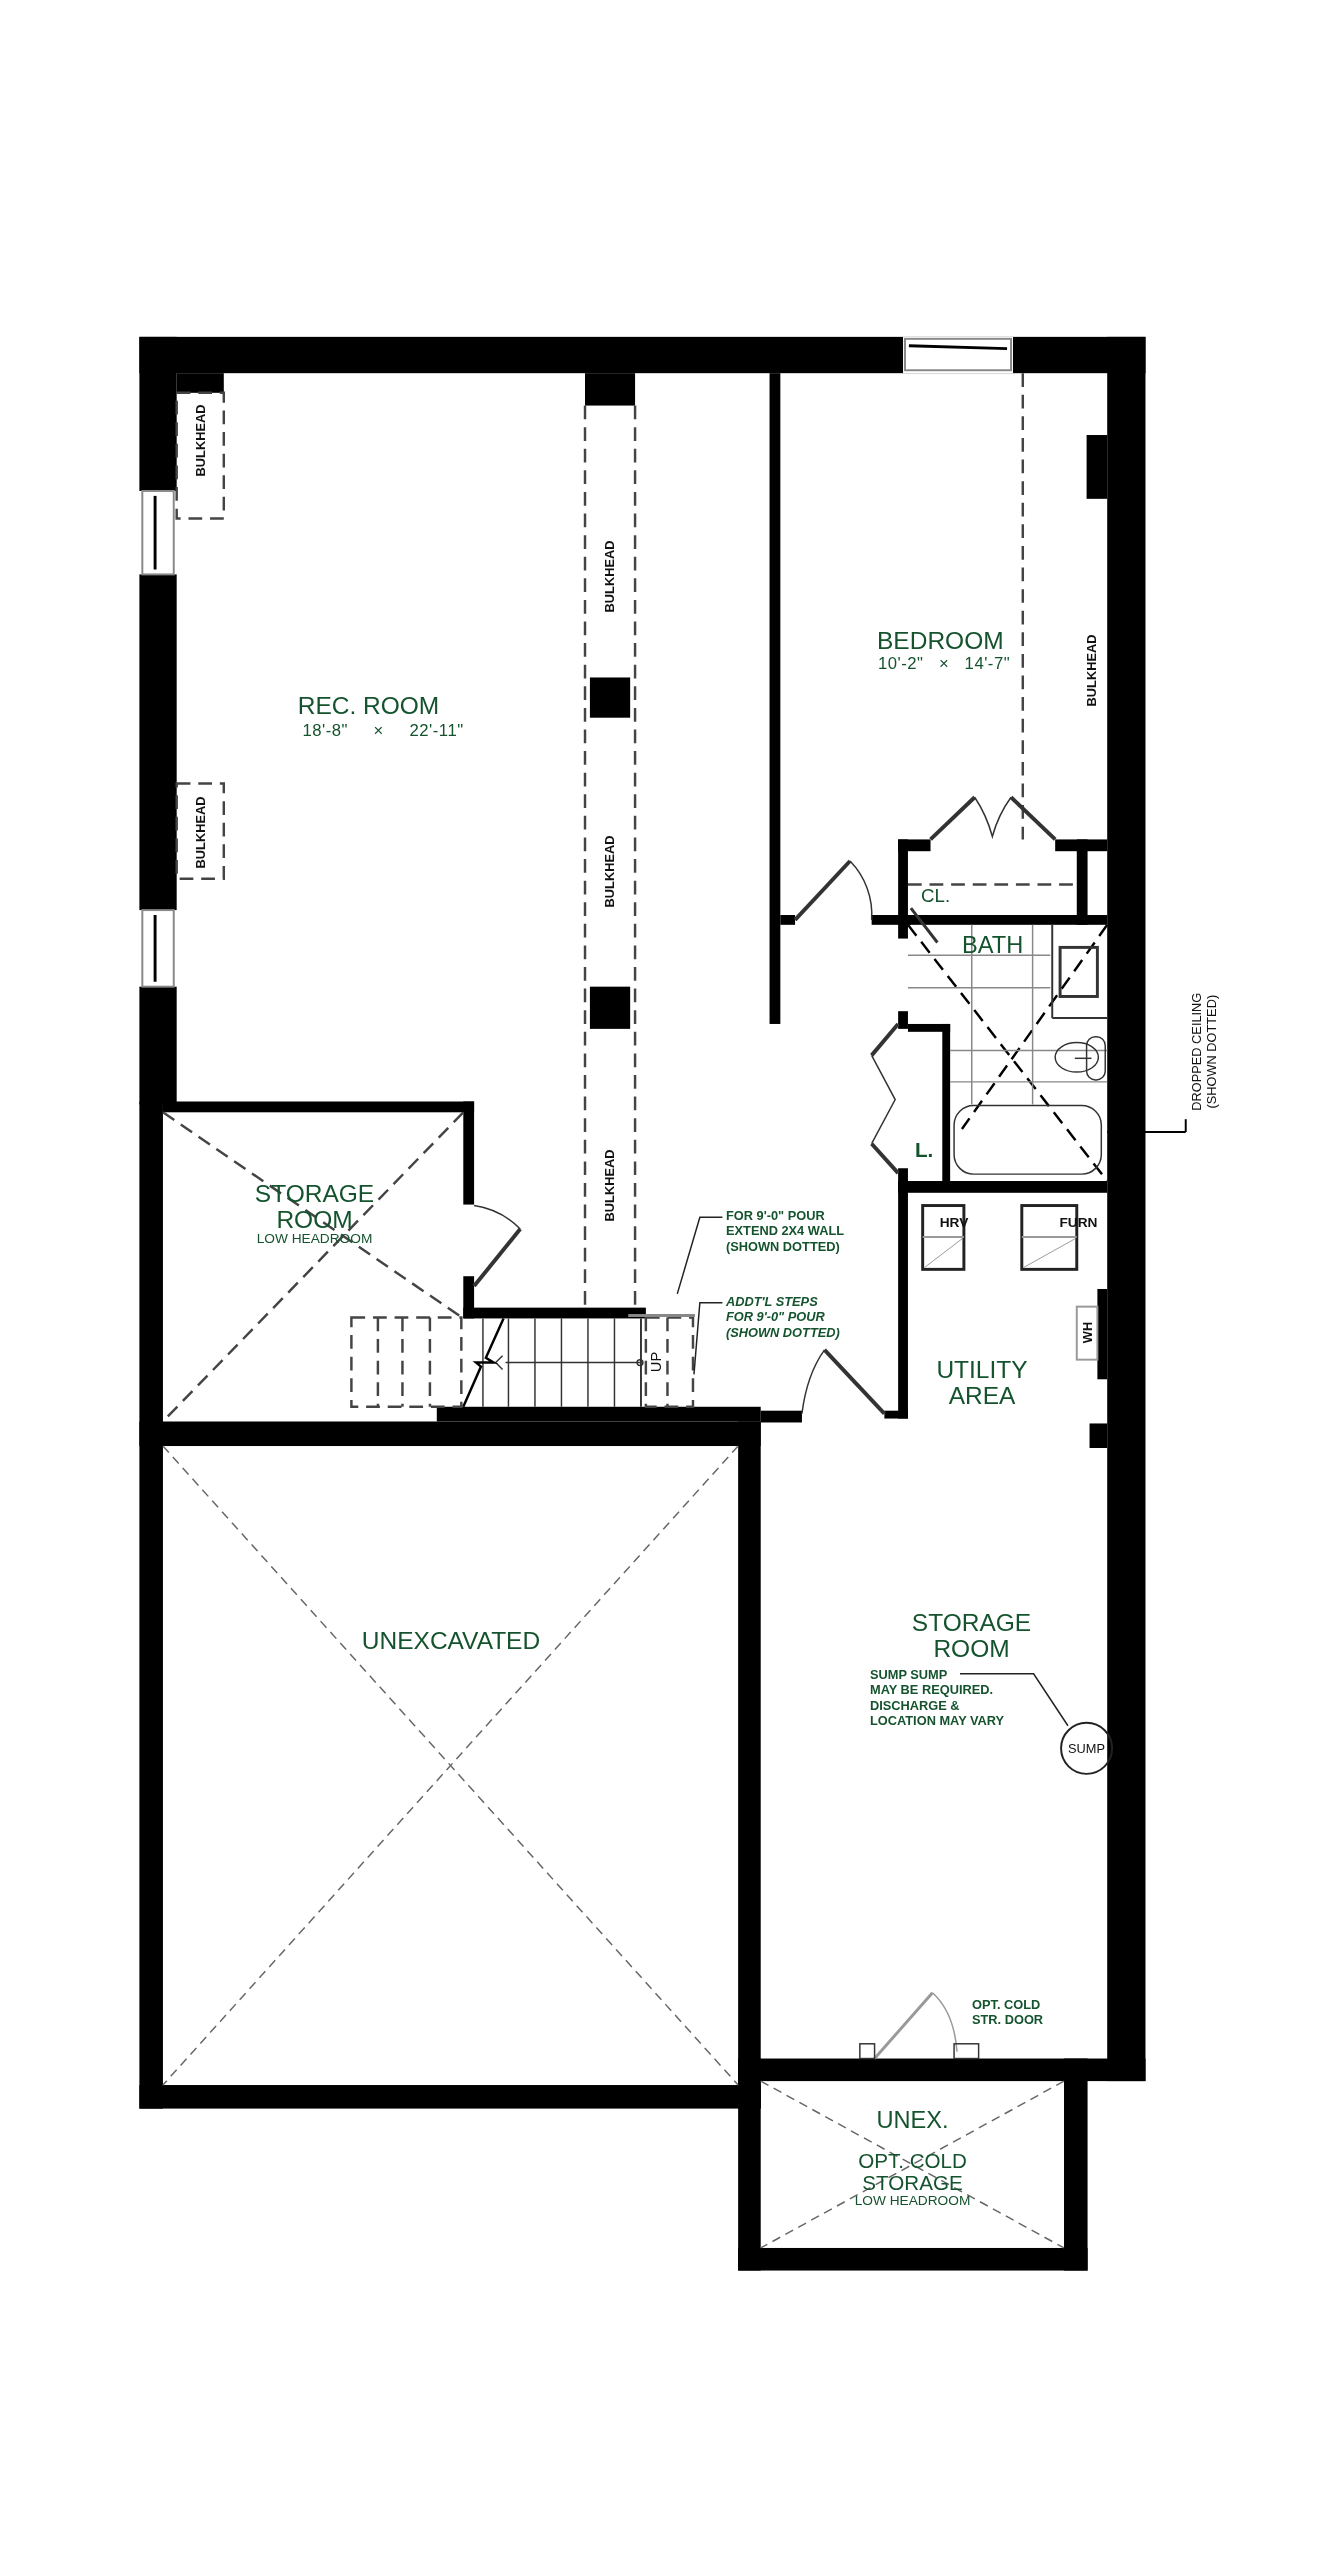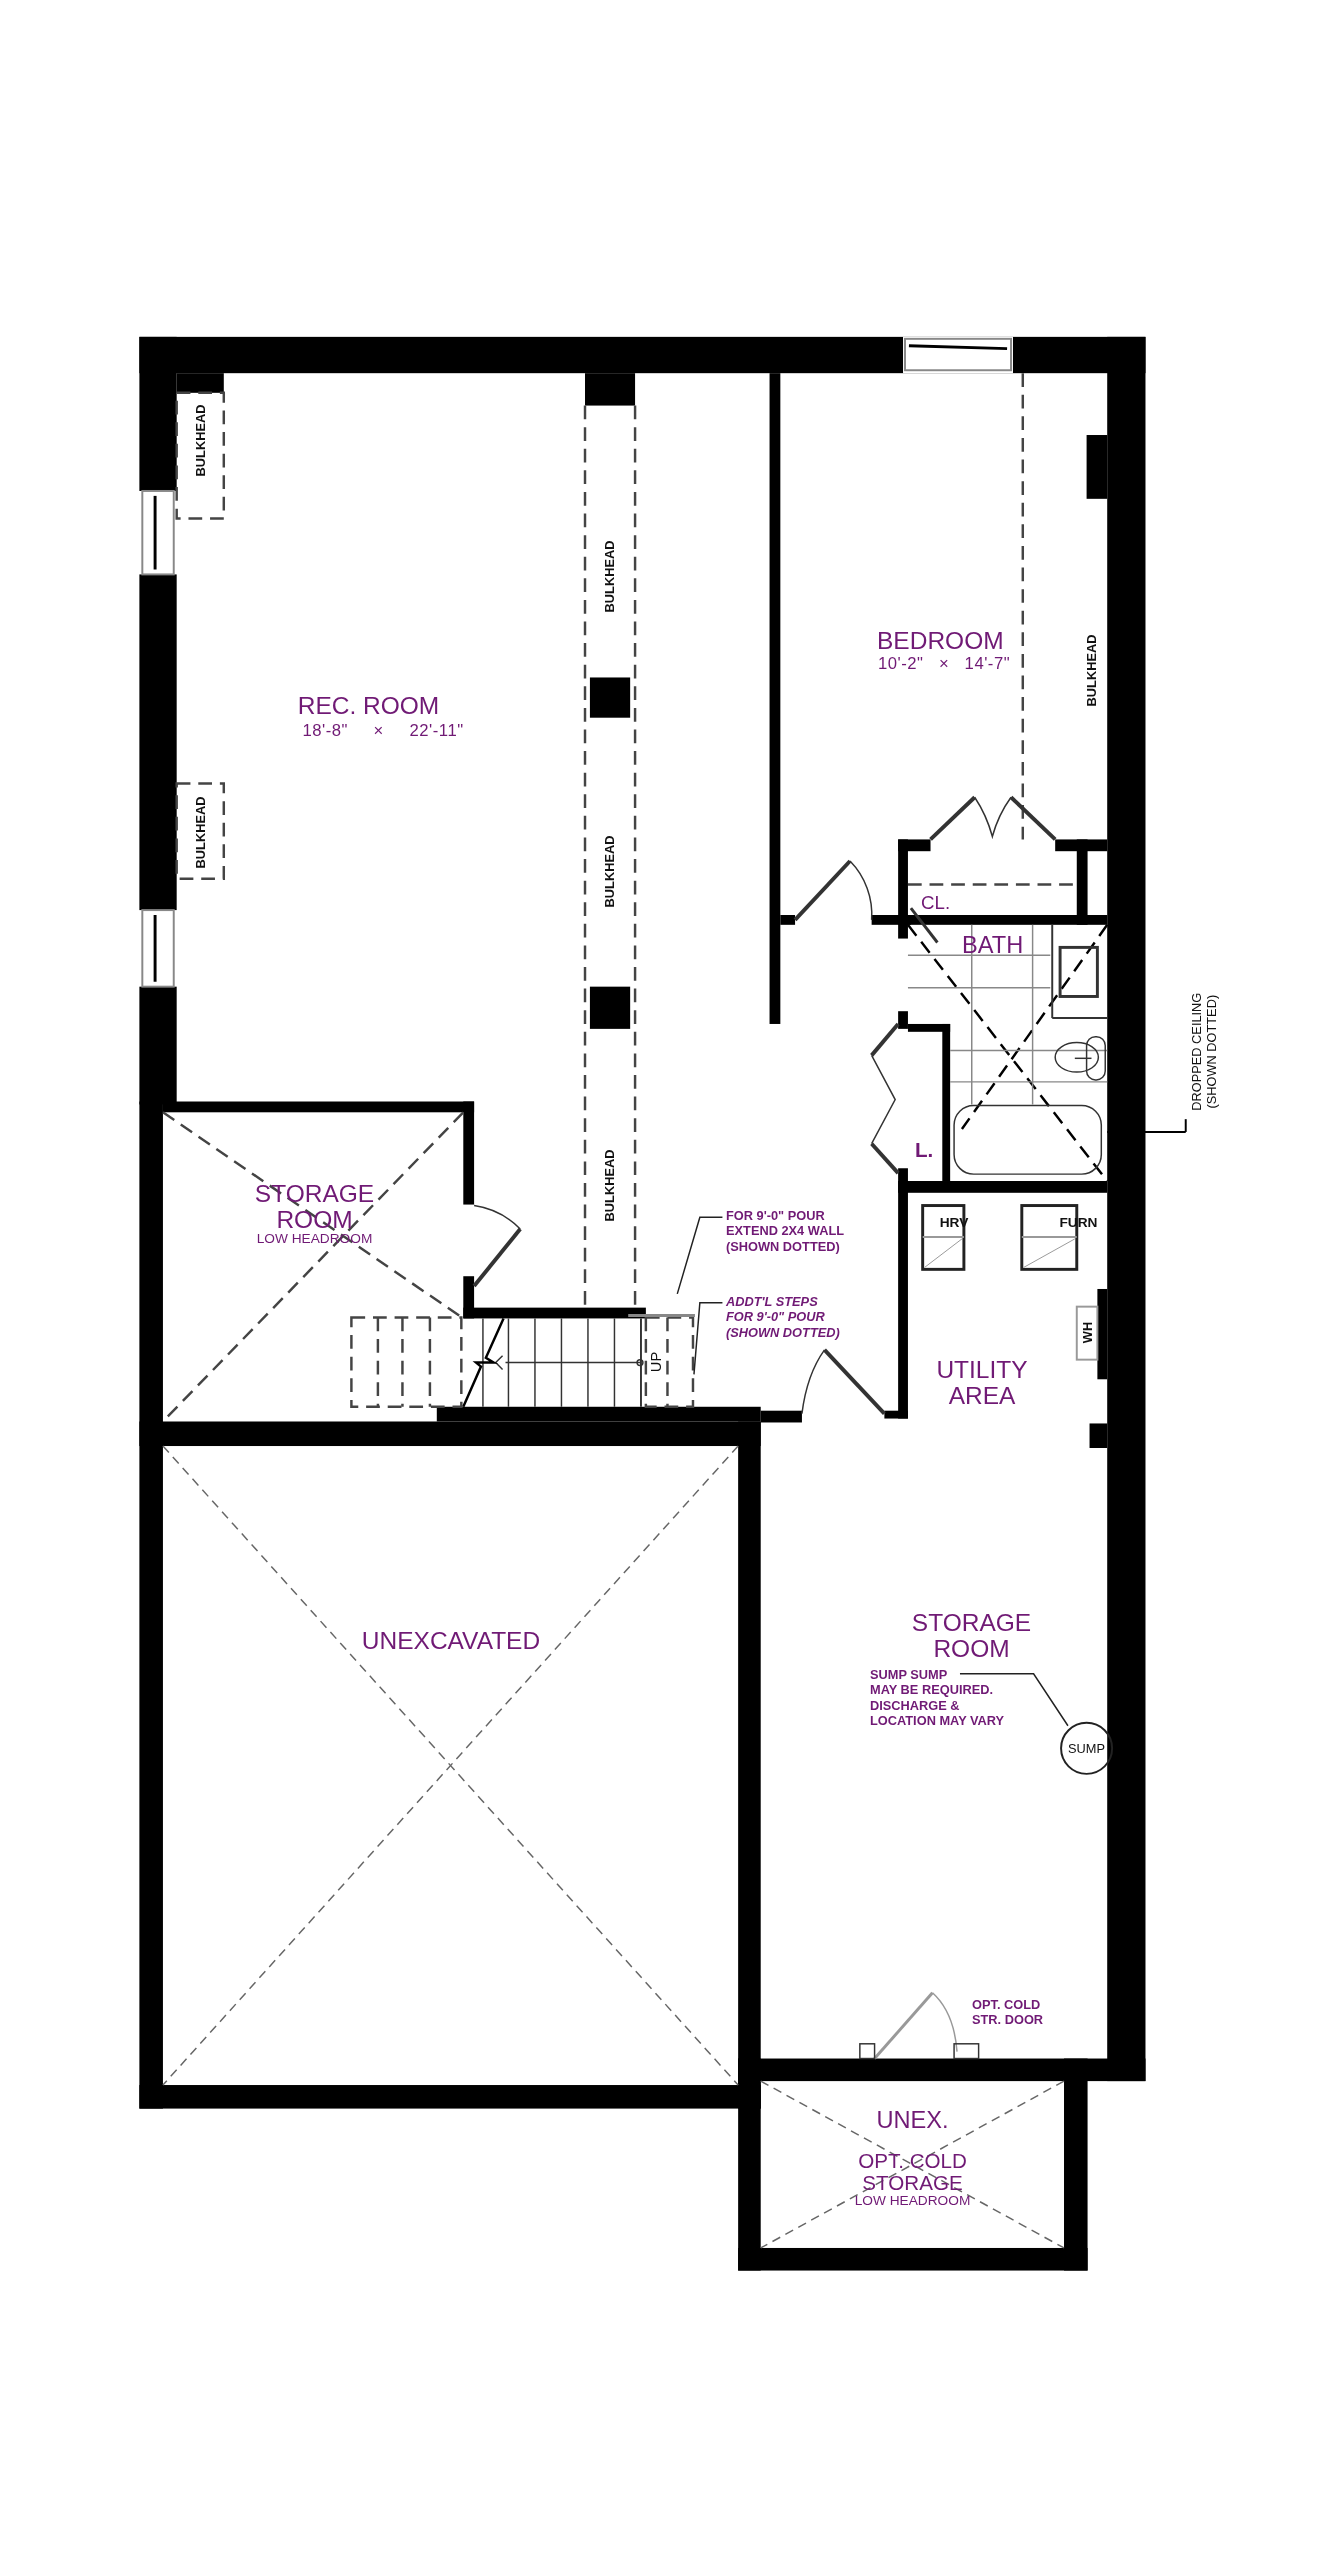--- a/index.html
+++ b/index.html
@@ -1,18 +1,18 @@
 <!DOCTYPE html>
 <html><head>
 <meta charset="utf-8">
 <style>
   html,body{margin:0;padding:0;background:#fff;}
   body{width:1331px;height:2576px;position:relative;overflow:hidden;font-family:"Liberation Sans",sans-serif;color:#111;}
   svg.plan{position:absolute;left:0;top:0;}
-  .lbl{position:absolute;text-align:center;white-space:nowrap;line-height:1.05;color:#701a75;}
+  .lbl{position:absolute;text-align:center;white-space:nowrap;line-height:1.05;color:#14532d;}
   .room{font-size:24.5px;}
   .dim{font-size:16.7px;letter-spacing:0.5px;}
   .small{font-size:12.8px;font-weight:bold;line-height:1.2;text-align:left;}
   .vert{position:absolute;transform:rotate(-90deg);transform-origin:center center;font-size:12.8px;font-weight:bold;white-space:nowrap;text-align:center;}
   .vert2{position:absolute;transform:rotate(-90deg);transform-origin:center center;font-size:12.8px;white-space:nowrap;text-align:center;line-height:1.15;}
   .box-lbl{position:absolute;font-size:13.7px;font-weight:bold;text-align:center;}
 </style>
 </head>
 <body>
 
@@ -198,21 +198,21 @@
 
 <div class="lbl room" style="left:877px;top:628px;width:147px;text-align:left;">
   <div>BEDROOM</div>
 </div>
 <div class="lbl dim" style="left:878px;top:655px;width:147px;text-align:left;">
   <span>10'-2"</span>
   &nbsp;&nbsp;<span>×</span>&nbsp;&nbsp;
   <span>14'-7"</span>
 </div>
 
-<div class="lbl" style="left:921px;top:886px;font-size:18.7px;margin-top:7px;">CL.</div>
+<div class="lbl" style="left:921px;top:886px;font-size:18.7px;">CL.</div>
 <div class="lbl" style="left:962px;top:933px;font-size:23.6px;">BATH</div>
 <div class="lbl" style="left:915px;top:1139px;font-size:20.6px;font-weight:bold;">L.</div>
 
 <div class="lbl room" style="left:236px;top:1181px;width:157px;">
   <div>STORAGE</div>
   <div>ROOM</div>
   <div style="font-size:13.7px;">LOW HEADROOM</div>
 </div>
 
 <div class="lbl room" style="left:923px;top:1357px;width:118px;">

